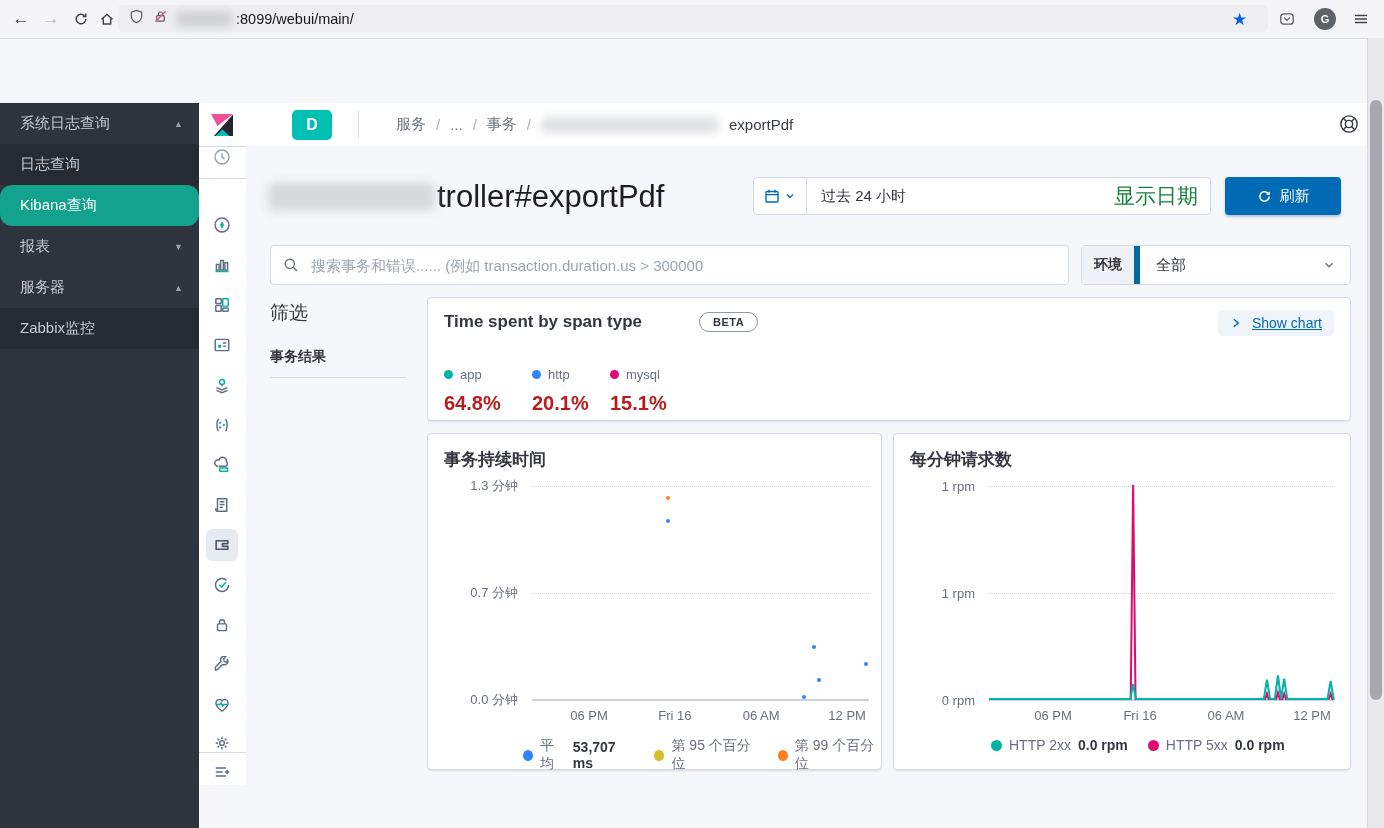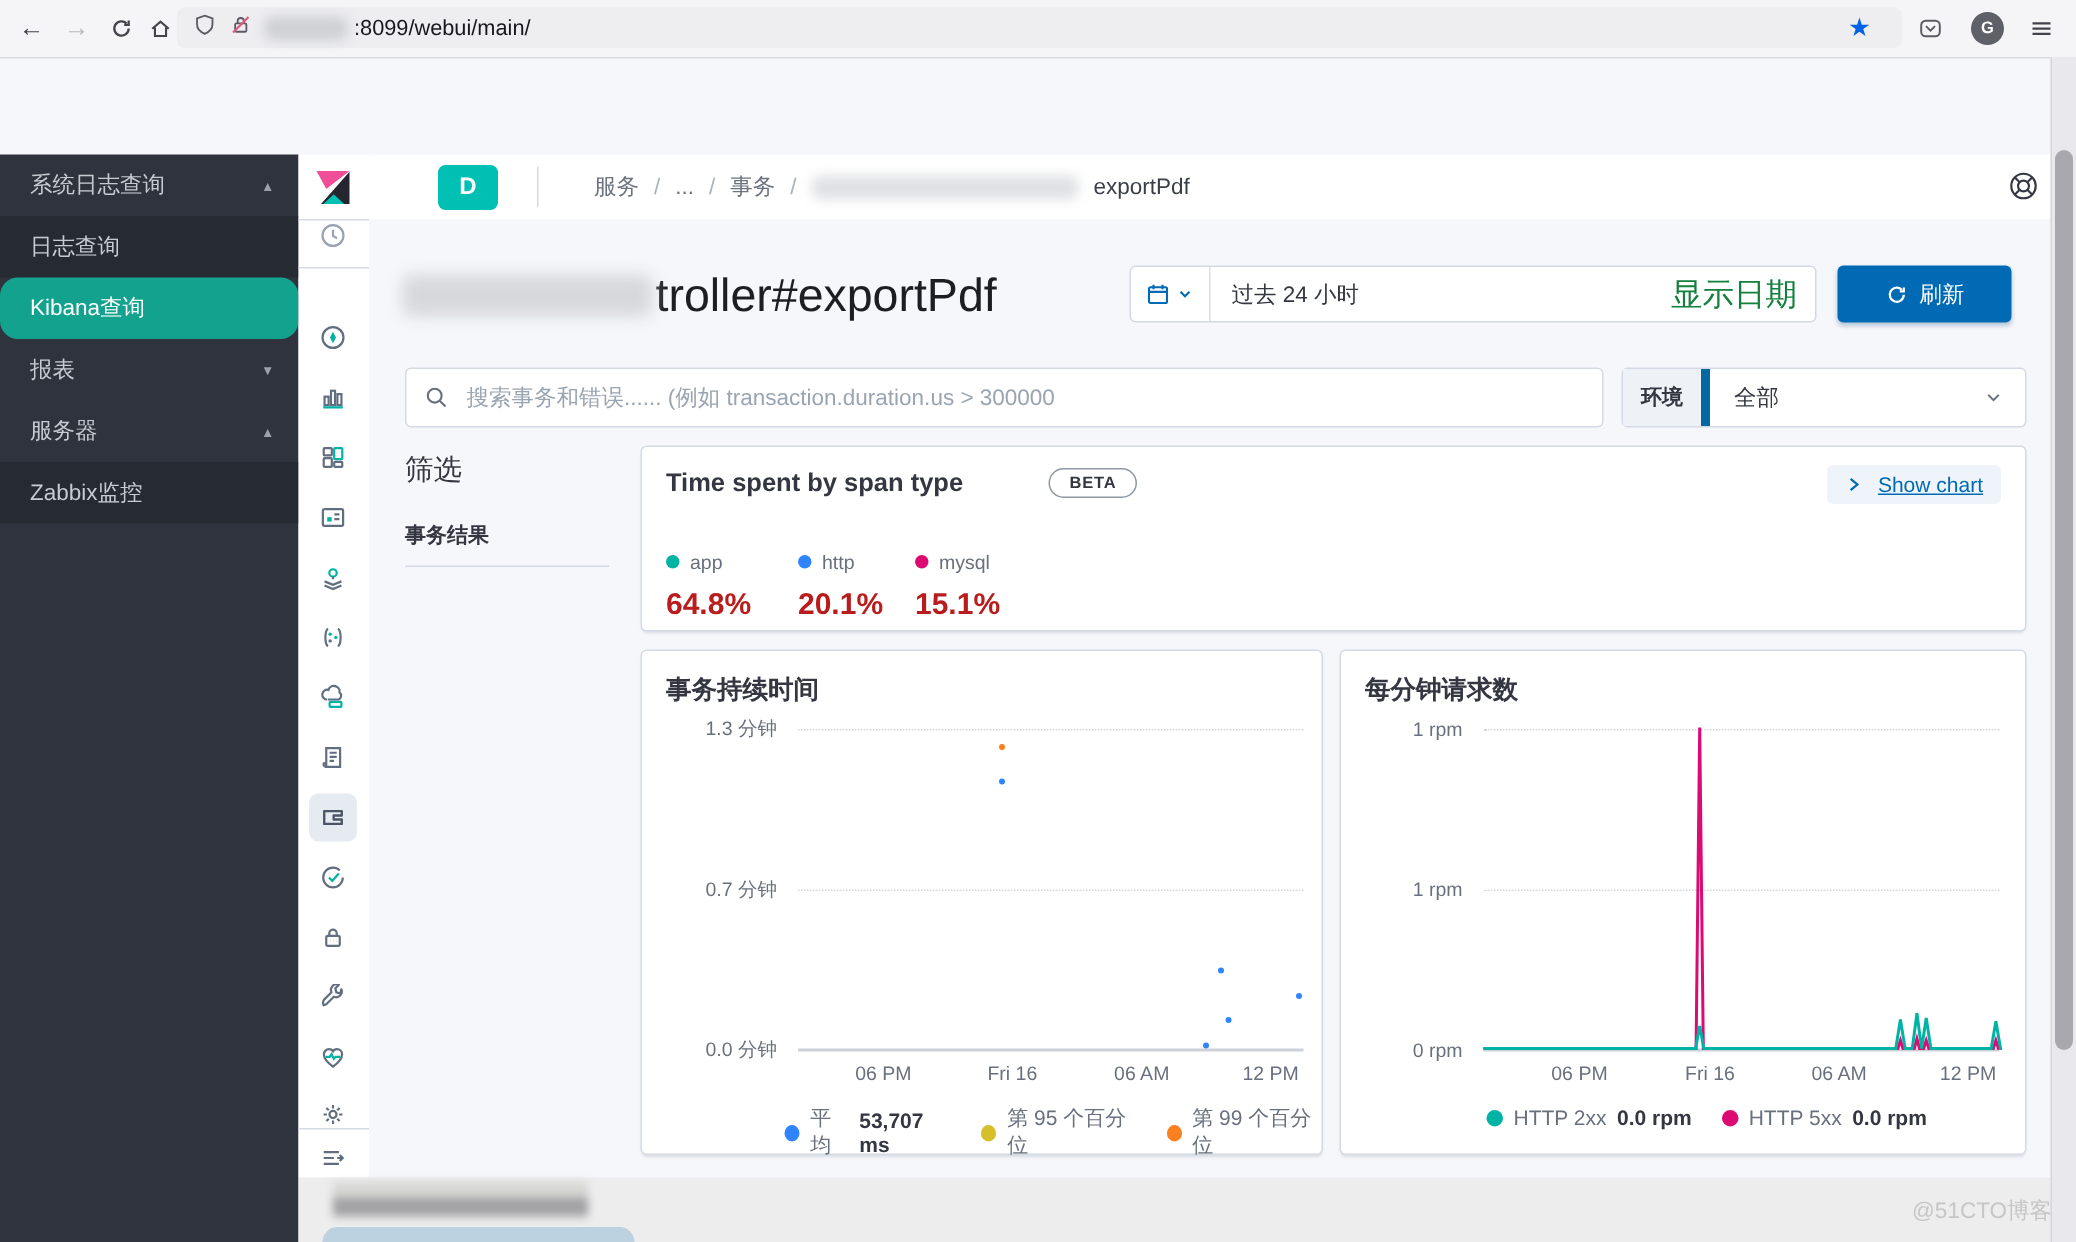--- a/index.html
+++ b/index.html
@@ -465,24 +465,18 @@
           <span class="lg-val">0.0 rpm</span>
         </span>
         <span class="lg-item">
           <span class="lg-dot" style="background: rgb(221, 10, 115);"></span>
           <span class="lg-name">HTTP 5xx</span>
           <span class="lg-val">0.0 rpm</span>
         </span>
       </div>
   </div>
 
-  <div class="abs footer">
-    <div class="f-blur1"></div>
-    <div class="f-blur2"></div>
-    <div class="f-pill"></div>
-    <div class="watermark">@51CTO博客</div>
-  </div>
 
   <div class="abs sbtrack">
     <div class="sbthumb"></div>
   </div>
 
 </div>
 
 </body></html>

